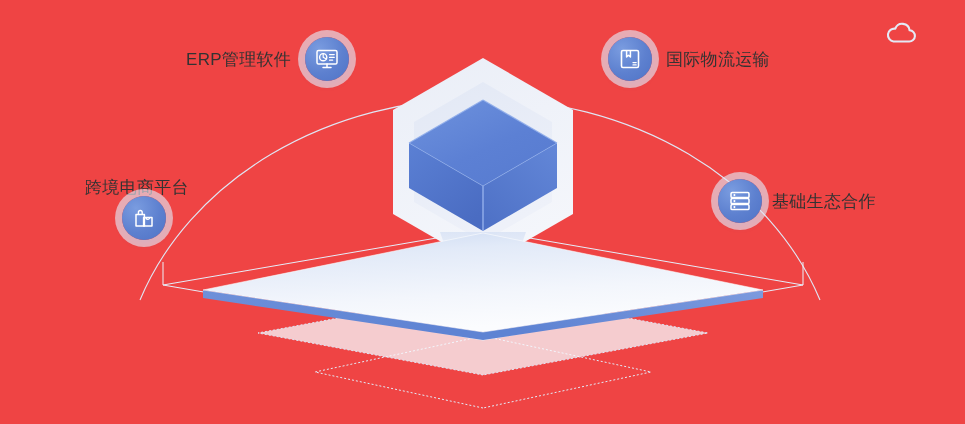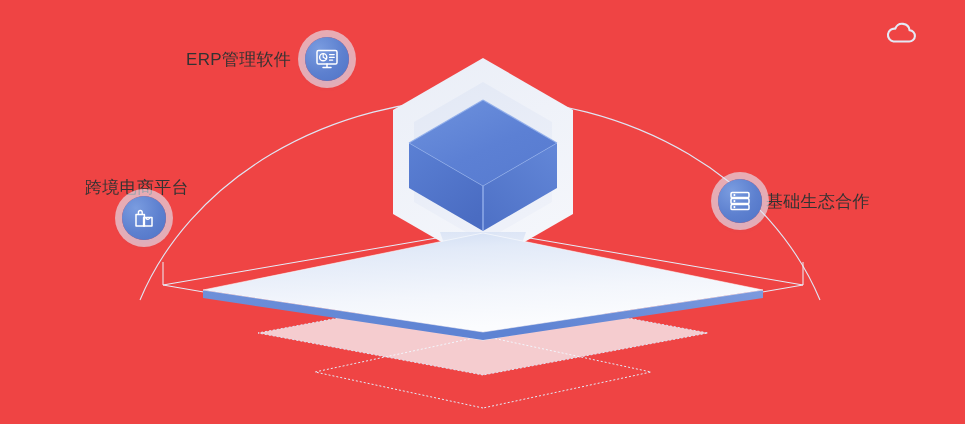--- a/index.html
+++ b/index.html
@@ -53,21 +53,21 @@
   .icon-badge svg { display: block; }
 
   
   #node-erp      { left: 186px; top: 37px; }
   #node-erp .node-label { margin-right: 14px; }
   #node-logi     { left: 608px; top: 37px; }
   #node-logi .node-label { margin-left: 14px; }
   #node-ecom     { left: 85px;  top: 179px; flex-direction: column; }
   #node-ecom .node-label { margin-right: 14px; }
   #node-eco      { left: 718px; top: 179px; }
-  #node-eco .node-label { margin-left: 4px; }
+  #node-eco .node-label { margin-left: 10px; }
 
   
   #cloud-deco {
     position: absolute;
     left: 884px;
     top: 20px;
   }
 </style>
 </head>
 <body>
@@ -186,20 +186,30 @@
       <svg width="26" height="26" viewBox="0 0 26 26">
         <rect x="3" y="4.5" width="20" height="13.5" rx="1.6" fill="none" stroke="#ffffff" stroke-width="1.5"></rect>
         <path d="M13 18 v3.2 M9 21.4 h8" stroke="#ffffff" stroke-width="1.5" stroke-linecap="round" fill="none"></path>
         <circle cx="9.2" cy="11.2" r="3.6" fill="none" stroke="#ffffff" stroke-width="1.4"></circle>
         <path d="M9.2 11.2 v-3.6 M9.2 11.2 l3.1 1.8" stroke="#ffffff" stroke-width="1.2" stroke-linecap="round" fill="none"></path>
         <path d="M15.6 8.6 h4.6 M15.6 11.4 h4.6 M15.6 14.2 h3" stroke="#ffffff" stroke-width="1.3" stroke-linecap="round" fill="none"></path>
       </svg>
     </span>
   </div>
 
+  <div class="node" id="node-logi">
+    <span class="icon-badge">
+      <svg width="26" height="26" viewBox="0 0 26 26">
+        <rect x="4.5" y="4.5" width="17" height="17" rx="1.4" fill="none" stroke="#ffffff" stroke-width="1.6"></rect>
+        <path d="M9.6 4.5 v6.4 l1.9 -1.6 l1.9 1.6 v-6.4" fill="none" stroke="#ffffff" stroke-width="1.5" stroke-linejoin="round"></path>
+        <path d="M16 16.6 h3.2 M16 18.9 h3.2" stroke="#ffffff" stroke-width="1.3" stroke-linecap="round" fill="none"></path>
+      </svg>
+    </span>
+    <span class="node-label">国际物流运输</span>
+  </div>
 
   <div class="node" id="node-ecom">
     <span class="node-label">跨境电商平台</span>
     <span class="icon-badge">
       <svg width="26" height="26" viewBox="0 0 26 26">
         <path d="M5 9.5 h8.4 v11.6 h-8.4 z" fill="none" stroke="#ffffff" stroke-width="1.5" stroke-linejoin="round"></path>
         <path d="M7.4 9.5 v-2.1 a1.9 1.9 0 0 1 3.8 0 v2.1" fill="none" stroke="#ffffff" stroke-width="1.4"></path>
         <path d="M12.6 12.6 h8.4 v8.5 h-8.4 z" fill="none" stroke="#ffffff" stroke-width="1.5" stroke-linejoin="round"></path>
         <path d="M15 12.6 a1.8 1.8 0 0 0 3.6 0" fill="none" stroke="#ffffff" stroke-width="1.4"></path>
       </svg>

